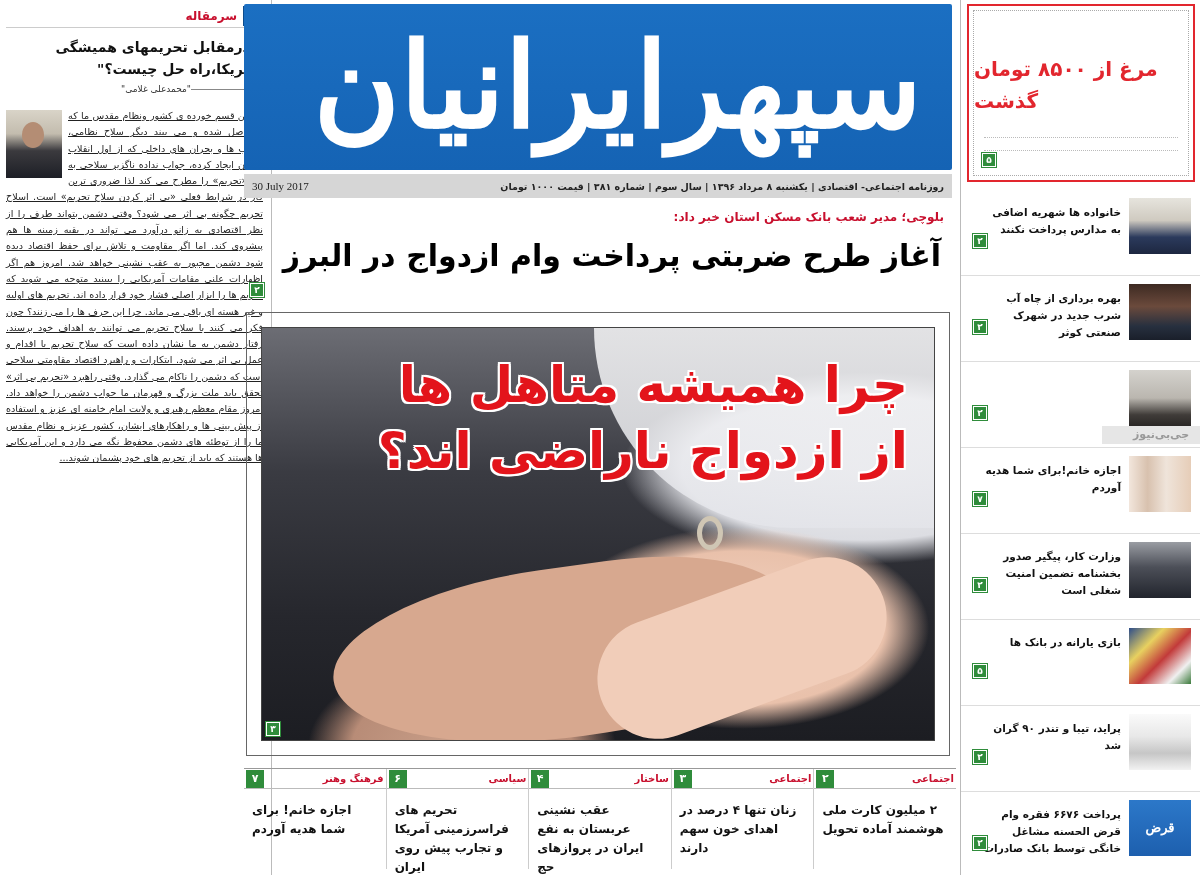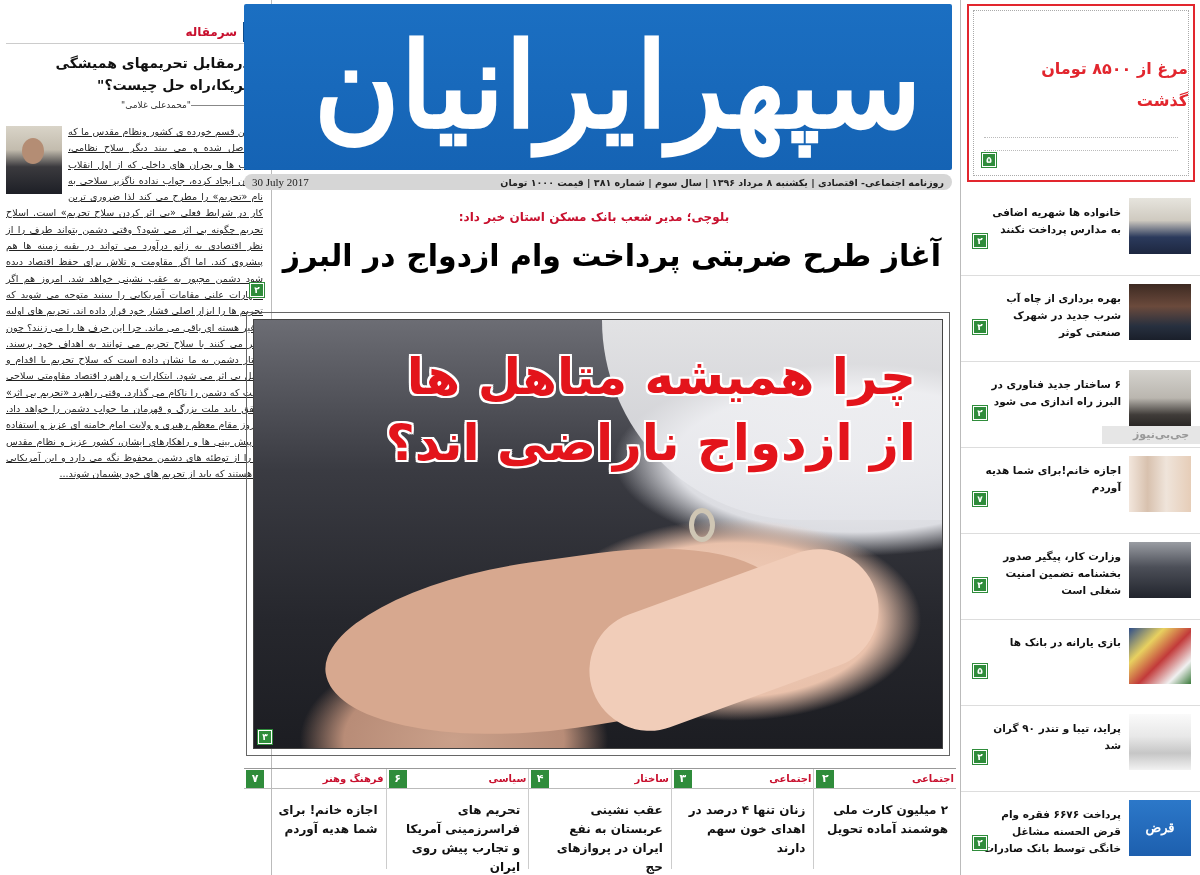--- a/index.html
+++ b/index.html
@@ -1,47 +1,47 @@
 <!DOCTYPE html>
 <html><head>
 <meta charset="utf-8">
 <style>
   * { box-sizing: border-box; margin: 0; padding: 0; }
   html, body { width: 1200px; height: 875px; overflow: hidden; background: #fff; }
   body { font-family: "DejaVu Sans", sans-serif; color: #111; position: relative; }
   .rtl { direction: rtl; }
 
   
-  .editorial { position: absolute; left: 0; top: 0; width: 272px; height: 875px; border-right: 1px solid #bbb; padding: 20px 8px 0 6px; }
+  .editorial { position: absolute; left: 0; top: 0; width: 272px; height: 875px; border-right: 1px solid #bbb; padding: 4px 8px 0 6px; }
   .ed-head { display: flex; justify-content: flex-end; align-items: center; gap: 6px; height: 24px; border-bottom: 1px solid #ccc; }
   .ed-head .label { color: #c8102e; font-size: 12px; font-weight: bold; }
   .ed-head .sq { width: 20px; height: 20px; background: #1a73c9; border: 2px solid #0d4c8c; }
   .ed-title { text-align: right; font-size: 14px; font-weight: bold; line-height: 22px; margin-top: 8px; padding-right: 6px; }
   .ed-author { text-align: right; font-size: 9px; color: #333; margin-top: 4px; padding-right: 8px; }
   .ed-author::before { content: ""; display: inline-block; width: 60px; height: 1px; background: #888; vertical-align: middle; margin-right: 4px; }
   .ed-body { position: relative; margin-top: 14px; }
   .ed-photo { float: left; width: 56px; height: 68px; margin: 2px 6px 4px 0;
      background: linear-gradient(180deg, #d9d4c8 0%, #c3bcae 35%, #3b3a3e 60%, #1d1f26 100%); position: relative; }
   .ed-photo::after { content: ""; position: absolute; left: 16px; top: 12px; width: 22px; height: 26px; border-radius: 50%; background: #b48d74; }
   .ed-text { text-align: justify; font-size: 9.6px; line-height: 16.3px; color: #222; direction: rtl; text-decoration: underline; }
 
   
   .masthead { position: absolute; left: 244px; top: 4px; width: 708px; height: 166px; background: linear-gradient(180deg,#1b6fc2 0%,#1563b4 100%); border-radius: 2px; overflow: hidden; }
   .masthead .logo { position: absolute; right: 30px; top: 2px; font-family: "DejaVu Serif", serif; font-weight: bold; font-size: 118px; color: #fff; letter-spacing: -4px; white-space: nowrap; line-height: 160px; }
-  .infobar { position: absolute; left: 244px; top: 174px; width: 708px; height: 16px; background: #d6d6d6; display: flex; justify-content: space-between; align-items: center; padding: 0 8px; border-radius: 9px; }
+  .infobar { position: absolute; left: 244px; top: 174px; width: 708px; height: 24px; background: #d6d6d6; display: flex; justify-content: space-between; align-items: center; padding: 0 8px; }
   .infobar .date-en { font-family: "Liberation Serif", serif; font-size: 11px; color: #222; }
   .infobar .info { font-size: 9.5px; font-weight: bold; color: #222; }
 
-  .kicker { position: absolute; left: 244px; top: 210px; width: 700px; text-align: center; color: #c8102e; font-size: 12px; font-weight: bold; }
+  .kicker { position: absolute; left: 244px; top: 210px; width: 700px; text-align: right; color: #c8102e; font-size: 12px; font-weight: bold; }
   .headline { position: absolute; left: 276px; top: 238px; width: 672px; text-align: center; font-size: 30px; font-weight: bold; color: #000; letter-spacing: -0.5px; }
   .pg { display: inline-flex; align-items: center; justify-content: center; width: 14px; height: 14px; background: #2f8c3b; color: #fff; font-size: 9px; font-weight: bold; border: 1px solid #fff; outline: 1px solid #2f8c3b; }
   .headline-pg { position: absolute; left: 250px; top: 283px; }
 
   
-  .photo-frame { position: absolute; left: 246px; top: 312px; width: 704px; height: 444px; border: 1px solid #666; padding: 6px; }
+  .photo-frame { position: absolute; left: 246px; top: 312px; width: 704px; height: 444px; border: 1px solid #666; padding: 14px; }
   .photo { position: relative; width: 100%; height: 100%; border: 1px solid #444; overflow: hidden;
      background:
        radial-gradient(ellipse 220px 130px at 200px 420px, #caa08a 0%, #b88c77 50%, rgba(0,0,0,0) 70%),
        radial-gradient(ellipse 260px 140px at 480px 300px, #f3d3c1 0%, #e9c1ab 55%, rgba(0,0,0,0) 72%),
        radial-gradient(ellipse 300px 120px at 600px 140px, #f0f0f2 0%, #dcdde2 60%, rgba(0,0,0,0) 80%),
        linear-gradient(180deg, #6c6d74 0%, #3a3b42 35%, #26272d 70%, #1c1d22 100%); }
   .photo .white-dress { position: absolute; right: 0; top: 0; width: 340px; height: 200px; background: linear-gradient(180deg,#f7f7f8 0%, #e4e5ea 100%); opacity: .85; border-bottom-left-radius: 200px; }
   .photo .hand1 { position: absolute; left: 70px; top: 240px; width: 460px; height: 170px; border-radius: 50% 40% 45% 55%; background: #d7a88f; transform: rotate(-8deg); }
   .photo .hand2 { position: absolute; left: 330px; top: 260px; width: 300px; height: 120px; border-radius: 60px; background: #f1cdb9; transform: rotate(-20deg); }
   .photo .ring { position: absolute; left: 435px; top: 188px; width: 26px; height: 34px; border: 5px solid #cfc6b4; border-radius: 50%; }
@@ -49,27 +49,27 @@
   .photo-caption div { font-size: 50px; font-weight: bold; color: #e3141b; line-height: 66px; text-shadow: 2px 0 #fff, -2px 0 #fff, 0 2px #fff, 0 -2px #fff, 2px 2px #fff, -2px -2px #fff, 2px -2px #fff, -2px 2px #fff; letter-spacing: -1px; }
   .photo-pg { position: absolute; left: 4px; bottom: 4px; }
 
   
   .bottom { position: absolute; left: 244px; top: 768px; width: 712px; height: 100px; display: flex; flex-direction: row-reverse; border-top: 1px solid #999; }
   .bcell { flex: 1; height: 100px; border-left: 1px solid #ccc; position: relative; }
   .bcell:last-child { border-left: none; }
   .bcell .cat-bar { display: flex; flex-direction: row-reverse; justify-content: space-between; align-items: center; height: 20px; border-bottom: 1px solid #bbb; padding: 0 2px; }
   .bcell .cat { color: #c8102e; font-size: 10px; font-weight: bold; }
   .bcell .pgbig { display: inline-flex; align-items: center; justify-content: center; width: 18px; height: 18px; background: #2f8c3b; color: #fff; font-size: 11px; font-weight: bold; }
-  .bcell .btitle { text-align: right; font-size: 12px; font-weight: bold; line-height: 19px; margin-top: 12px; padding: 0 8px; direction: rtl; }
+  .bcell .btitle { text-align: left; font-size: 12px; font-weight: bold; line-height: 19px; margin-top: 12px; padding: 0 8px; direction: rtl; }
 
   
   .right { position: absolute; left: 960px; top: 0; width: 240px; height: 875px; border-left: 1px solid #bbb; }
   .promo { position: absolute; left: 6px; top: 4px; width: 228px; height: 178px; border: 2px solid #e2262e; padding: 4px; }
   .promo-inner { width: 100%; height: 100%; border: 1px dotted #aaa; position: relative; }
-  .promo-title { position: absolute; top: 42px; left: 0; right: 0; text-align: right; color: #e2262e; font-weight: bold; font-size: 16px; line-height: 32px; direction: rtl; }
+  .promo-title { position: absolute; top: 42px; left: 0; right: 0; text-align: left; color: #e2262e; font-weight: bold; font-size: 20px; line-height: 32px; direction: rtl; }
   .promo-pg { position: absolute; left: 8px; bottom: 8px; }
   .promo-lines { position: absolute; left: 10px; right: 10px; bottom: 24px; height: 14px; border-top: 1px dotted #bbb; border-bottom: 1px dotted #bbb; }
 
   .news-list { position: absolute; left: 0; top: 190px; width: 240px; }
   .news-item { position: relative; height: 86px; border-bottom: 1px solid #ddd; }
   .news-item .thumb { position: absolute; right: 10px; top: 8px; width: 62px; height: 56px; }
   .news-item .ntitle { position: absolute; right: 80px; top: 14px; width: 140px; text-align: right; font-size: 10.5px; font-weight: bold; line-height: 17px; direction: rtl; }
   .news-item .npg { position: absolute; left: 12px; top: 44px; }
 
   .thumb.t0 { background: linear-gradient(180deg,#e6e4dd 0%,#cfcac0 40%,#2b3a5c 70%,#1d2740 100%); }
@@ -185,21 +185,20 @@
       <div class="ntitle">خانواده ها شهریه اضافی به مدارس پرداخت نکنند</div>
       <span class="pg npg">۲</span>
     </div>
     <div class="news-item">
       <div class="thumb t1"></div>
       <div class="ntitle">بهره برداری از چاه آب شرب جدید در شهرک صنعتی کوثر</div>
       <span class="pg npg">۲</span>
     </div>
     <div class="news-item">
       <div class="thumb t2"></div>
-      <div class="ntitle">۶ ساختار جدید فناوری در البرز راه اندازی می شود</div>
       <span class="pg npg">۲</span>
     </div>
     <div class="news-item">
       <div class="thumb t3"></div>
       <div class="ntitle">اجازه خانم!برای شما هدیه آوردم</div>
       <span class="pg npg">۷</span>
     </div>
     <div class="news-item">
       <div class="thumb t4"></div>
       <div class="ntitle">وزارت کار، پیگیر صدور بخشنامه تضمین امنیت شغلی است</div>

